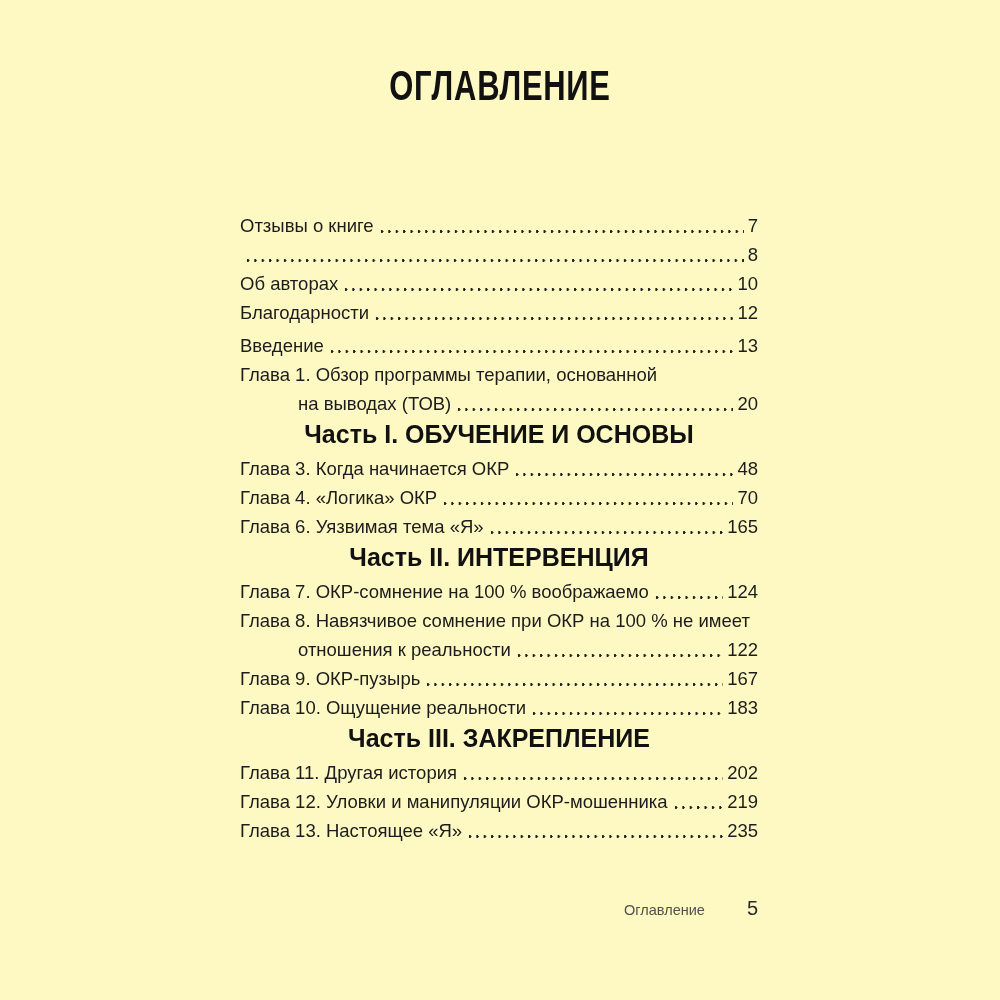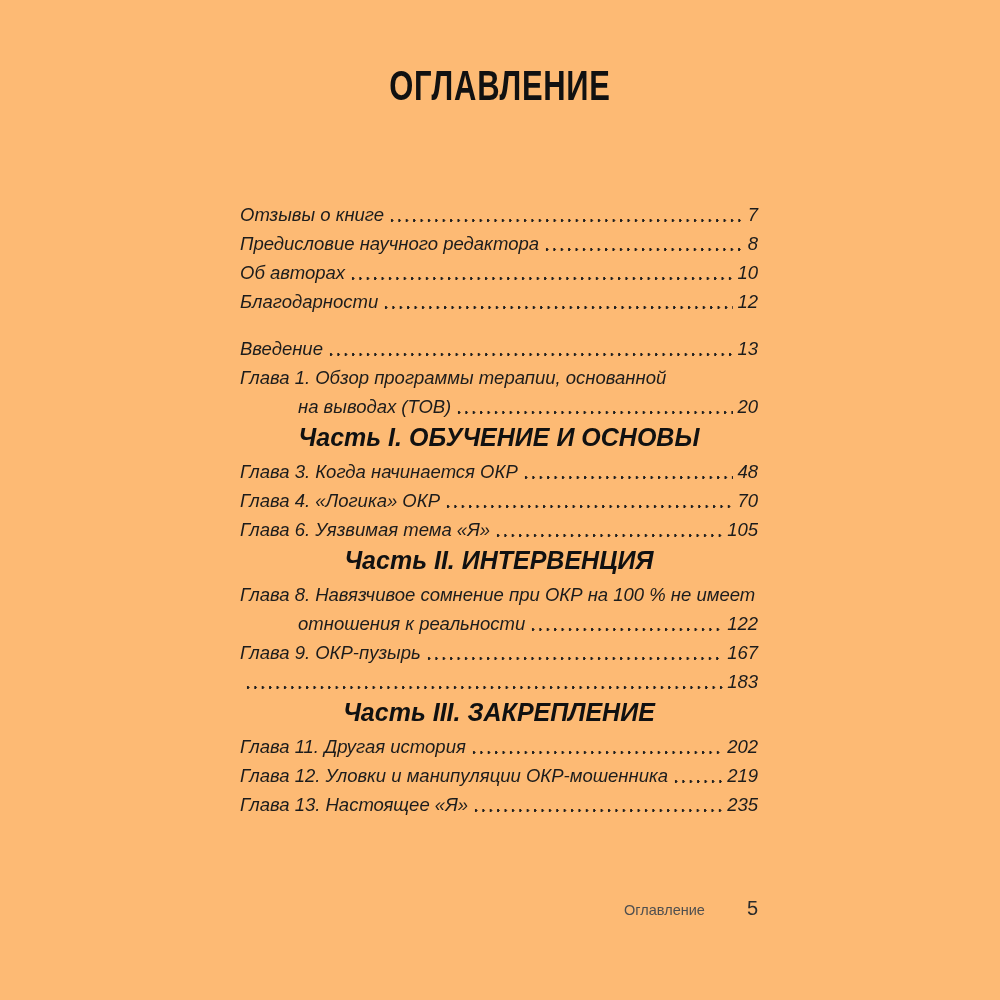--- a/index.html
+++ b/index.html
@@ -9,45 +9,44 @@
     width: 1000px;
     height: 1000px;
     overflow: hidden;
     font-family: "Liberation Sans", sans-serif;
     color: #1c1c1c;
   }
   .page {
     position: relative;
     width: 1000px;
     height: 1000px;
-    background: #fdba74;
+    background: #fef9c3;
   }
   .title {
     position: absolute;
     top: 63px;
     left: 0;
     width: 1000px;
     margin: 0;
     text-align: center;
     font-size: 43px;
     line-height: 45px;
     font-weight: 700;
     letter-spacing: 1px;
     transform: scaleX(0.72);
     transform-origin: 50% 50%;
     color: #111111;
   }
   .toc {
     position: absolute;
     left: 240px;
-    top: 200px;
+    top: 211px;
     width: 518px;
-    font-style: italic;
-  }
-  .toc-group.gap-before { margin-top: 18px; }
+  }
+  .toc-group.gap-before { margin-top: 4px; }
   .part-heading {
     font-size: 25px;
     line-height: 29px;
     font-weight: 700;
     text-align: center;
     margin: 2px 0 5px 0;
     color: #111111;
   }
   .toc-entry { width: 100%; }
   .entry-row {
@@ -101,21 +100,20 @@
       <div class="toc-group">
         <div class="toc-entry">
           <div class="entry-row">
             <span class="label">Отзывы о книге</span>
             <span class="leader"></span>
             <span class="page-num">7</span>
           </div>
         </div>
         <div class="toc-entry">
           <div class="entry-row">
-            <span class="label">Предисловие научного редактора</span>
             <span class="leader"></span>
             <span class="page-num">8</span>
           </div>
         </div>
         <div class="toc-entry">
           <div class="entry-row">
             <span class="label">Об авторах</span>
             <span class="leader"></span>
             <span class="page-num">10</span>
           </div>
@@ -160,45 +158,53 @@
           <div class="entry-row">
             <span class="label">Глава 4. «Логика» ОКР</span>
             <span class="leader"></span>
             <span class="page-num">70</span>
           </div>
         </div>
         <div class="toc-entry">
           <div class="entry-row">
             <span class="label">Глава 6. Уязвимая тема «Я»</span>
             <span class="leader"></span>
-            <span class="page-num">105</span>
+            <span class="page-num">165</span>
           </div>
         </div>
       </div>
       <div class="toc-group">
         <div class="part-heading">Часть II. ИНТЕРВЕНЦИЯ</div>
         <div class="toc-entry">
           <div class="entry-row">
+            <span class="label">Глава 7. ОКР-сомнение на 100 % воображаемо</span>
+            <span class="leader"></span>
+            <span class="page-num">124</span>
+          </div>
+        </div>
+        <div class="toc-entry">
+          <div class="entry-row">
             <span class="label">Глава 8. Навязчивое сомнение при ОКР на 100 % не имеет</span>
           </div>
           <div class="entry-row">
             <span class="label cont">отношения к реальности</span>
             <span class="leader"></span>
             <span class="page-num">122</span>
           </div>
         </div>
         <div class="toc-entry">
           <div class="entry-row">
             <span class="label">Глава 9. ОКР-пузырь</span>
             <span class="leader"></span>
             <span class="page-num">167</span>
           </div>
         </div>
         <div class="toc-entry">
           <div class="entry-row">
+            <span class="label">Глава 10. Ощущение реальности</span>
             <span class="leader"></span>
             <span class="page-num">183</span>
           </div>
         </div>
       </div>
       <div class="toc-group">
         <div class="part-heading">Часть III. ЗАКРЕПЛЕНИЕ</div>
         <div class="toc-entry">
           <div class="entry-row">
             <span class="label">Глава 11. Другая история</span>

